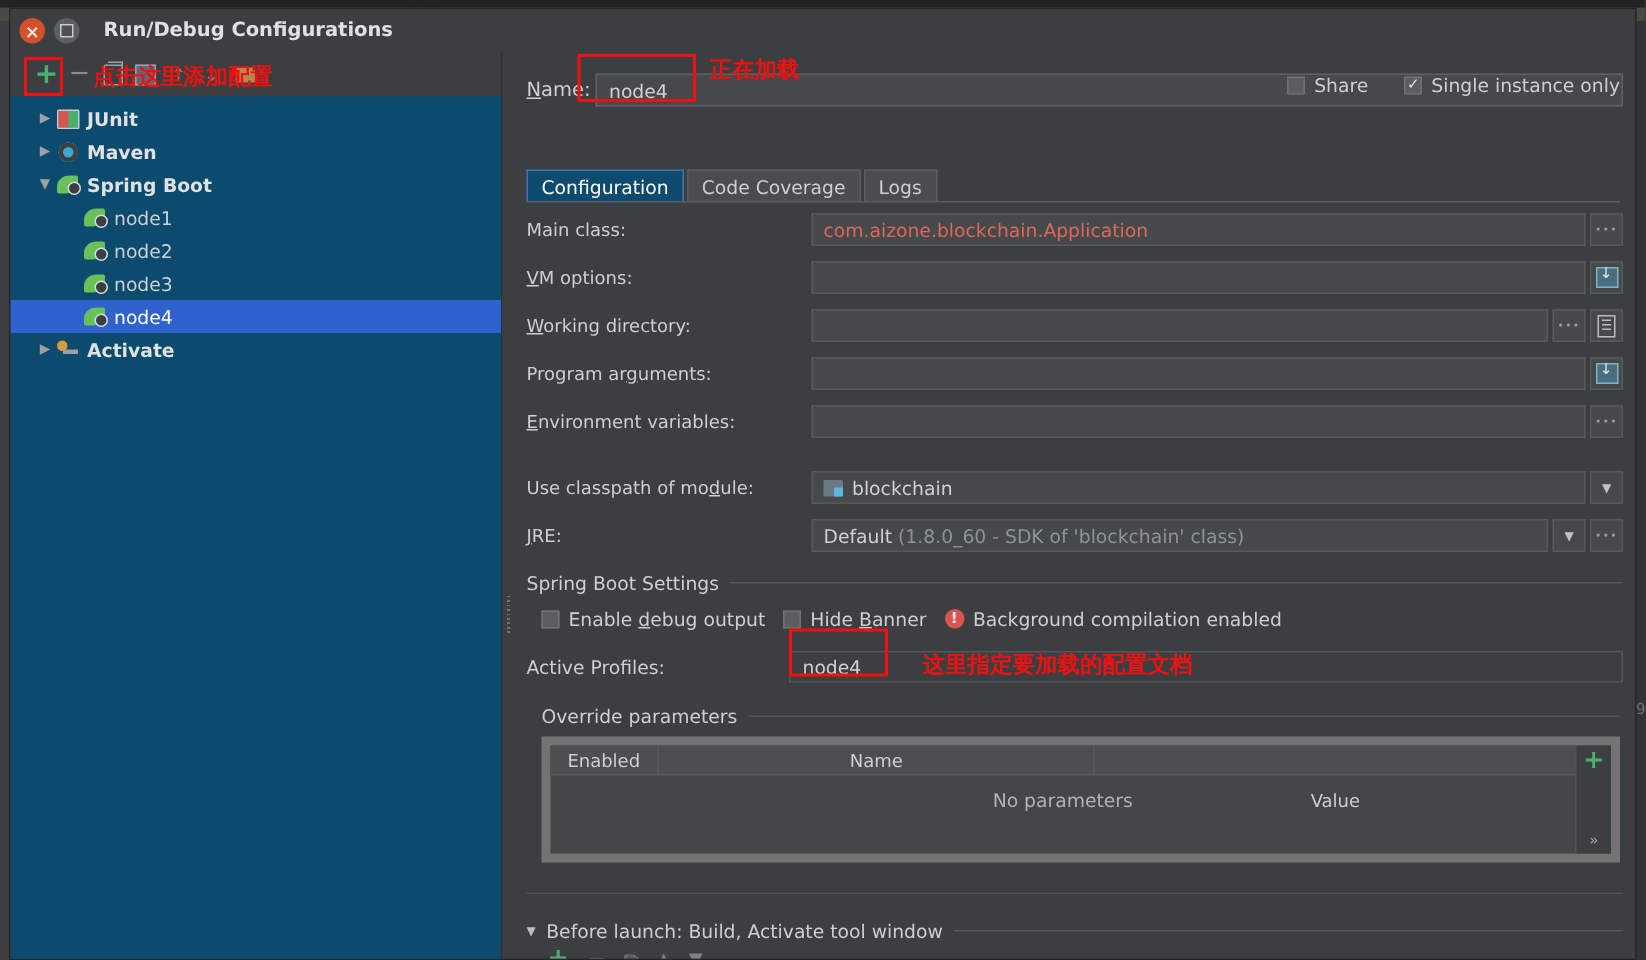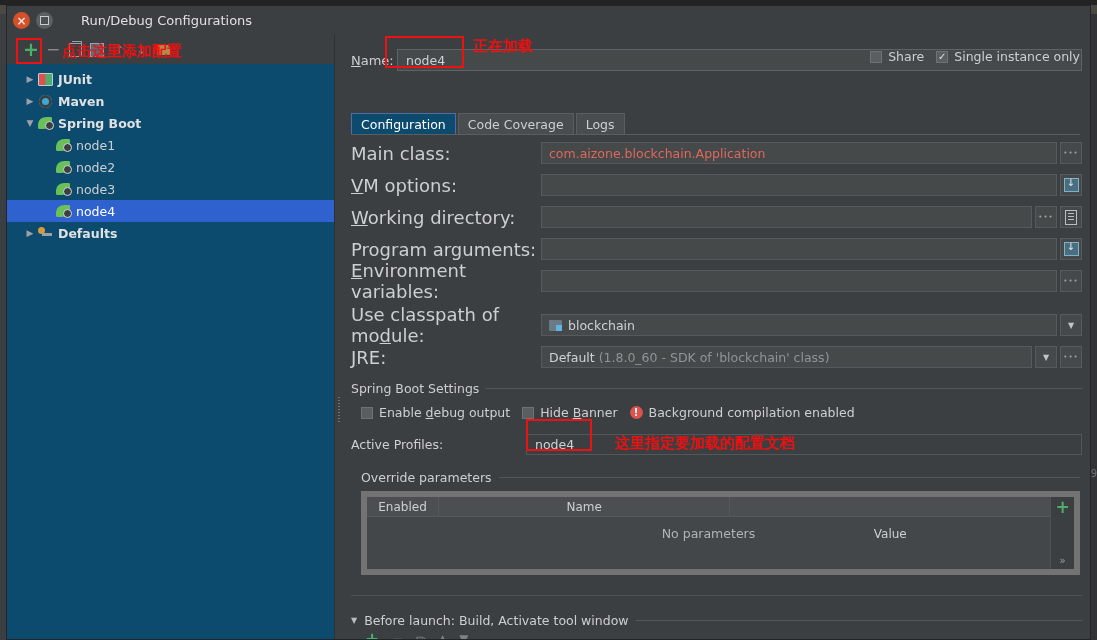--- a/index.html
+++ b/index.html
@@ -68,22 +68,22 @@
     font-size: 11px; line-height: 1;
   }
   .win-close { background: #d4502a; color: #f7e6de; }
   .win-close::after { content: "\00d7"; font-size: 12px; font-weight: bold; }
   .win-max { background: #5c5f61; }
   .win-max::after {
     content: ""; width: 7px; height: 7px;
     border: 1px solid #c9cccd; background: #4d5052;
   }
   .title-text {
-    margin-left: 28px;
-    font-size: 13px; font-weight: normal; color: #dfe1e2;
+    margin-left: 16px;
+    font-size: 13px; font-weight: bold; color: #dfe1e2;
   }
 
   
   .body-split { position: relative; height: 606px; }
 
   .sidebar {
     position: absolute; left: 0; top: 0;
     width: 328px; height: 606px;
     background: #3c3f41;
     border-right: 1px solid #2e3133;
@@ -215,21 +215,21 @@
   .u { text-decoration: underline; }
   .name-input {
     flex: 1; height: 22px;
     background: #45494a; border: 1px solid #5e6366;
     color: #cfd2d4; font-size: 12.5px;
     display: flex; align-items: center; padding-left: 8px;
     box-sizing: border-box;
   }
   .checks {
     position: absolute; right: 10px; top: 14px;
-    display: flex; align-items: center; gap: 12px;
+    display: flex; align-items: center; gap: 24px;
   }
   .cb {
     display: flex; align-items: center; gap: 6px;
     font-size: 12.5px; color: #cdd0d2; white-space: nowrap;
   }
   .cbbox {
     width: 12px; height: 12px; background: #5a5e60;
     border: 1px solid #6e7275; box-sizing: border-box;
     display: flex; align-items: center; justify-content: center;
     font-size: 10px; color: #dfe1e2;
@@ -254,21 +254,21 @@
     height: 1px; background: #5a5e60;
   }
 
   .form {
     position: absolute; left: 8px; top: 106px; right: 8px;
   }
   .frow {
     display: flex; align-items: center;
     height: 24px; margin-bottom: 8px;
   }
-  .flabel { width: 190px; font-size: 18px; color: #cdd0d2; flex: none; }
+  .flabel { width: 190px; font-size: 12px; color: #cdd0d2; flex: none; }
   .finput {
     flex: 1; height: 22px;
     background: #45494a; border: 1px solid #565a5c;
     box-sizing: border-box;
     display: flex; align-items: center; padding-left: 7px;
     font-size: 12.5px; color: #cfd2d4;
   }
   .finput.redtext { color: #e0675c; }
   .fbtn {
     width: 22px; height: 22px; margin-left: 3px;
@@ -493,21 +493,21 @@
                 <span class="icon-spring"></span>
               </span>
             <span>node4</span>
           </div>
 
           <div class="tree-row group">
             <span class="arrow right"></span>
             <span class="ticon">
                 <span class="icon-defaults"></span>
               </span>
-            <span>Defaults</span>
+            <span>Activate</span>
           </div>
 
         </div>
       </div>
 
       <div class="splitter">
         <div class="splitter-dots"></div>
       </div>
 
       <div class="panel">

